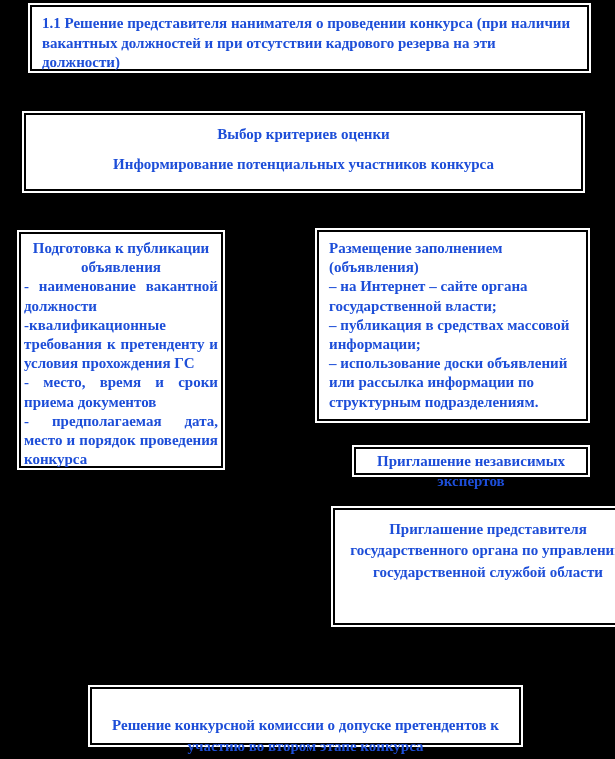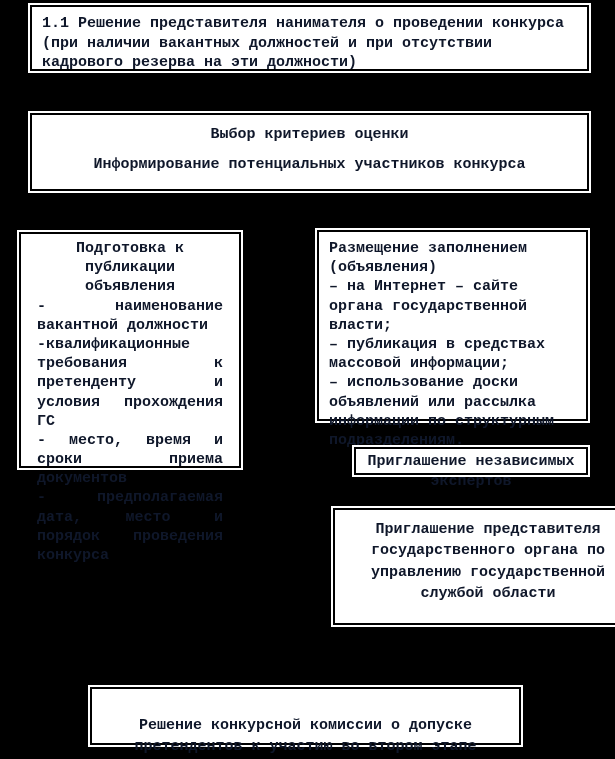--- a/index.html
+++ b/index.html
@@ -5,44 +5,44 @@
   html, body {
     margin: 0;
     padding: 0;
     background: #000;
   }
   .stage {
     position: relative;
     width: 615px;
     height: 759px;
     background: #000000;
-    font-family: Liberation Mono, monospace;
+    font-family: Liberation Serif, serif;
     font-weight: bold;
-    color: #0f172a;
+    color: #1d4ed8;
     overflow: hidden;
   }
   .node {
     position: absolute;
     background: #ffffff;
     border: 2px solid #000000;
     box-shadow: 0 0 0 2px #ffffff; 
     box-sizing: border-box;
     font-size: 15px;
     line-height: 1.3;
   }
   .align-left   { text-align: left; }
   .align-center { text-align: center; }
   .align-justify{ text-align: justify; }
   .items { white-space: pre-line; }
   .para + .para { margin-top: 10px; }
 
   
   .node-decision       { left: 30px;  top: 5px;   width: 559px; height: 66px;  padding: 7px 10px; }
-  .node-criteria       { left: 30px;  top: 113px; width: 559px; height: 78px;  padding: 10px 10px; }
-  .node-preparation    { left: 19px;  top: 232px; width: 222px; height: 236px; padding: 5px 16px; line-height: 1.28; }
+  .node-criteria       { left: 24px;  top: 113px; width: 559px; height: 78px;  padding: 10px 10px; }
+  .node-preparation    { left: 19px;  top: 232px; width: 204px; height: 236px; padding: 5px 3px; line-height: 1.28; }
   .node-preparation .box-title { text-align: center; }
   .node-placement      { left: 317px; top: 230px; width: 271px; height: 191px; padding: 7px 10px; line-height: 1.28; }
   .node-experts        { left: 354px; top: 447px; width: 234px; height: 28px;  padding: 3px 6px; text-align: center; }
   .node-candidates     { left: 7px;   top: 507px; width: 283px; height: 119px; padding: 7px 5px; line-height: 1.38; }
   .node-representative { left: 333px; top: 508px; width: 310px; height: 117px; padding: 9px 6px; line-height: 1.42; }
   .node-commission     { left: 90px;  top: 687px; width: 431px; height: 58px;  padding: 26px 8px; line-height: 1.4; }
 </style>
 </head>
 <body>
 

